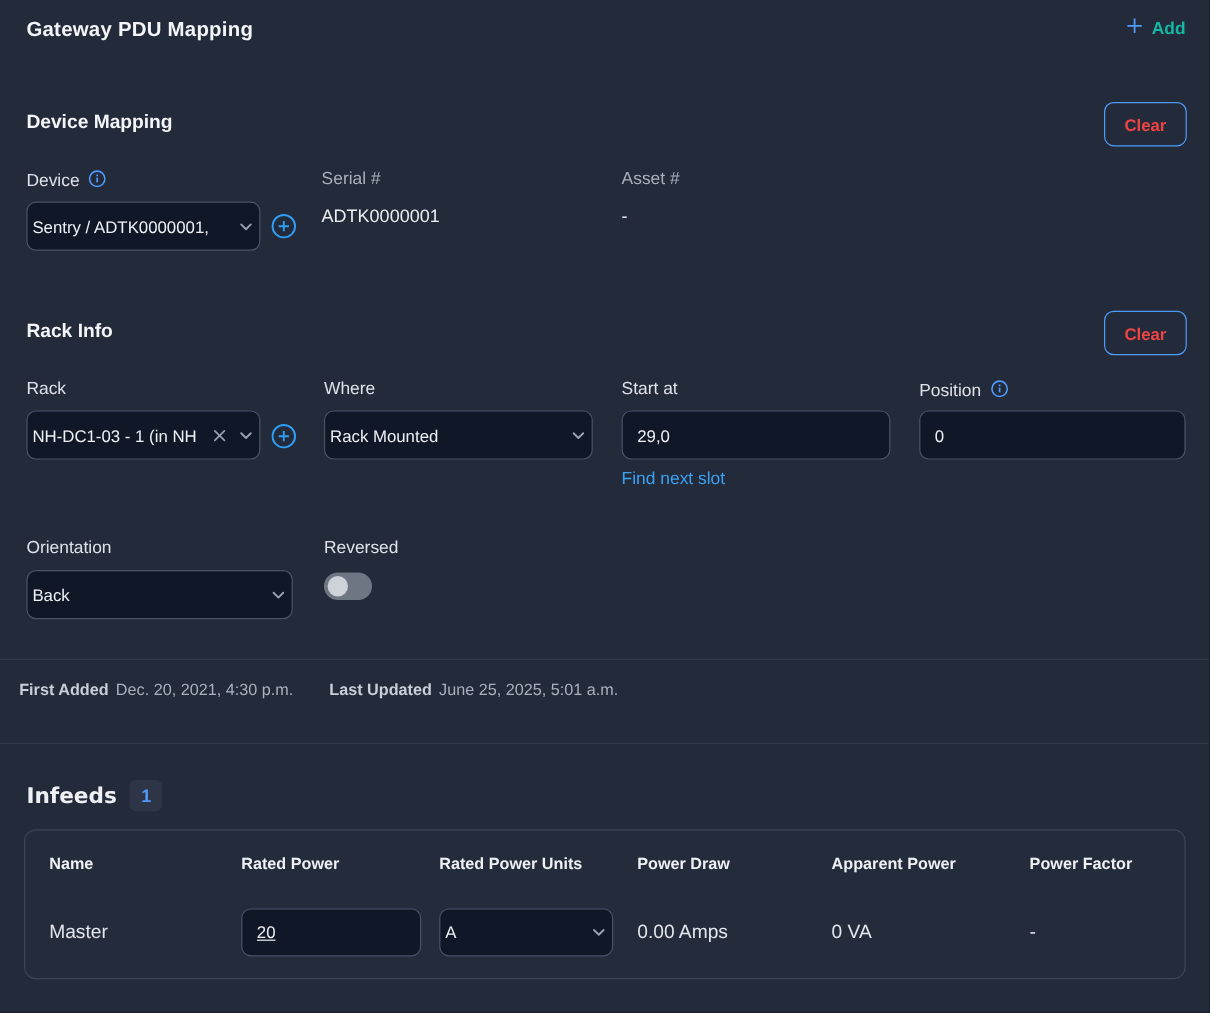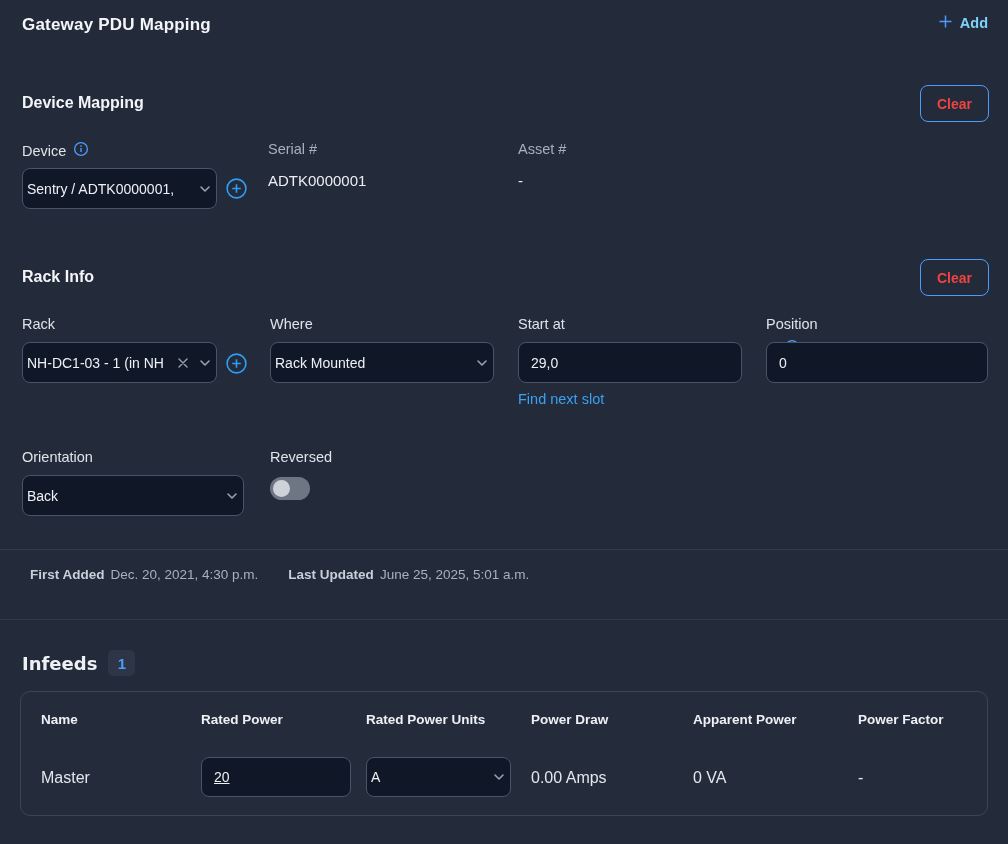--- a/index.html
+++ b/index.html
@@ -14,21 +14,21 @@
   .card-bottom { top: 619px; height: 225px; border-top: 1px solid #333b49; }
 
   .page-title {
     position: absolute; left: 22px; top: 15px;
     font-size: 17px; font-weight: 700; color: #f3f5f8; letter-spacing: .2px;
   }
   .add-btn {
     position: absolute; right: 20px; top: 14px;
     display: flex; align-items: center; gap: 7px;
     background: none; border: none; cursor: pointer;
-    color: #7dd3fc; font-size: 14.5px; font-weight: 700;
+    color: #14b8a6; font-size: 14.5px; font-weight: 700;
     font-family: inherit;
   }
   .section-heading {
     position: absolute; font-size: 16px; font-weight: 700; color: #f3f5f8;
   }
   .clear-btn {
     position: absolute; left: 920px; width: 69px; height: 37px;
     background: transparent; border: 1px solid #4d9cfd; border-radius: 8px;
     color: #ef4444; font-size: 14px; font-weight: 700; cursor: pointer;
     font-family: inherit;
@@ -66,21 +66,21 @@
     width: 40px; height: 23px; border-radius: 12px;
     background: #6f7683; border: none; cursor: pointer;
   }
   .toggle-knob {
     position: absolute; left: 3px; top: 3px; width: 17px; height: 17px;
     border-radius: 50%; background: #ced2d9;
   }
   .meta-bar {
     position: absolute; left: 0; top: 549px; width: 100%; height: 49px;
     border-top: 1px solid #333b49;
-    display: flex; align-items: center; gap: 30px; padding: 0 30px;
+    display: flex; align-items: center; gap: 30px; padding: 0 16px;
     font-size: 13.5px;
   }
   .meta-group { display: flex; gap: 6px; align-items: baseline; }
   .meta-label { font-weight: 700; color: #c9cfd9; }
   .meta-value { color: #aab1bd; }
 
   .infeeds-heading {
     position: absolute; left: 22px; top: 30px;
     display: flex; align-items: center; gap: 11px;
     font-family: "DejaVu Sans", sans-serif;
@@ -190,21 +190,21 @@
         <svg width="14" height="14" viewBox="0 0 14 14">
             <path d="M3 5l4 4 4-4" stroke="#98a1ae" stroke-width="1.6" fill="none" stroke-linecap="round" stroke-linejoin="round"></path>
           </svg>
       </span>
     </div>
 
     <div class="field-label" style="left:518px; top:316px;">Start at</div>
     <input class="input" style="left: 518px; top: 342px; width: 224px;" value="29,0">
     <a class="link" style="left:518px; top:391px;">Find next slot</a>
 
-    <div class="field-label" style="left:766px; top:316px;flex-direction:column;">
+    <div class="field-label" style="left:766px; top:316px;">
       <span>Position</span>
       <span class="icon">
         <svg width="16" height="16" viewBox="0 0 16 16">
             <circle cx="8" cy="8" r="6.4" stroke="#4d9cfd" stroke-width="1.3" fill="none"></circle>
             <rect x="7.3" y="7" width="1.4" height="4" fill="#4d9cfd"></rect>
             <rect x="7.3" y="4.4" width="1.4" height="1.5" fill="#4d9cfd"></rect>
           </svg>
       </span>
     </div>
     <input class="input" style="left: 766px; top: 342px; width: 222px;" value="0">

